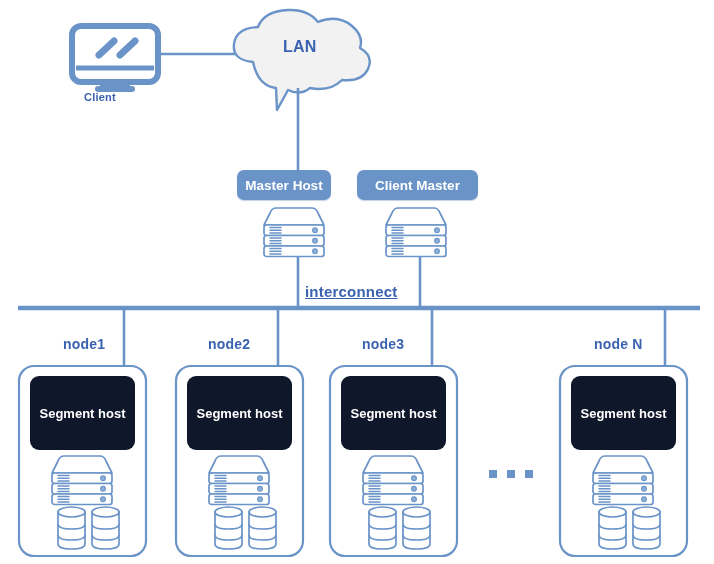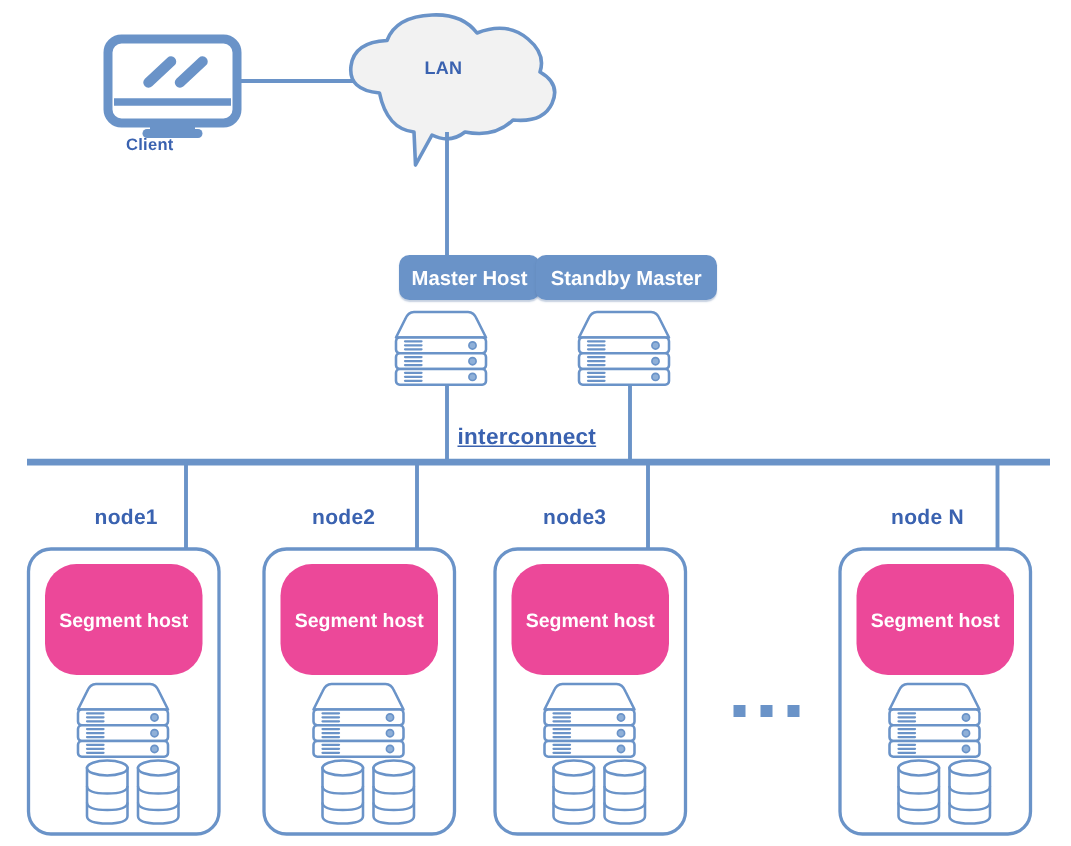--- a/index.html
+++ b/index.html
@@ -4,27 +4,27 @@
 <style>
   html,body{margin:0;padding:0;background:#ffffff;}
   body{width:714px;height:564px;overflow:hidden;
        font-family:"Liberation Sans","DejaVu Sans",sans-serif;}
   #stage{position:relative;width:714px;height:564px;background:#fff;}
   #stage svg{position:absolute;left:0;top:0;}
   .lbl{position:absolute;color:#3a62b0;font-weight:bold;letter-spacing:.2px;
        white-space:nowrap;user-select:none;}
   .node-lbl{font-size:14px;}
   .client-lbl{font-size:11px;left:84px;top:91px;}
-  .lan-lbl{font-size:12px;left:283px;top:38px;}
+  .lan-lbl{font-size:16px;left:283px;top:38px;}
   .inter-lbl{font-size:15px;left:305px;top:283px;text-decoration:underline;}
   .badge{position:absolute;background:#6a93c8;border-radius:7px;color:#fff;
          font-weight:bold;font-size:13.5px;display:flex;align-items:center;
          justify-content:center;box-shadow:0 1px 1px rgba(90,120,165,.35);
          white-space:nowrap;}
-  .seg{position:absolute;background:#ec4899;border-radius:21px;color:#fff;
+  .seg{position:absolute;background:#0f172a;border-radius:9px;color:#fff;
        font-weight:bold;font-size:13px;display:flex;align-items:center;
        justify-content:center;white-space:nowrap;}
 </style>
 </head>
 <body>
 
 <div id="stage">
 
   <svg width="714" height="564">
     <defs>
@@ -149,22 +149,22 @@
       <rect x="489" y="470" width="8" height="8"></rect>
       <rect x="507" y="470" width="8" height="8"></rect>
       <rect x="525" y="470" width="8" height="8"></rect>
     </g>
   </svg>
 
   <div class="lbl client-lbl">Client</div>
   <div class="lbl lan-lbl">LAN</div>
   <div class="lbl inter-lbl">interconnect</div>
 
-  <div class="badge" style="left:266px;top:170px;width:94px;height:30px;">Master Host</div>
-  <div class="badge" style="left:357px;top:170px;width:121px;height:30px;">Standby Master</div>
+  <div class="badge" style="left:237px;top:170px;width:94px;height:30px;">Master Host</div>
+  <div class="badge" style="left:357px;top:170px;width:121px;height:30px;">Client Master</div>
 
   <div class="lbl node-lbl" style="left:51px;top:336px;margin-left:12px;">node1</div>
   <div class="lbl node-lbl" style="left:208px;top:336px;">node2</div>
   <div class="lbl node-lbl" style="left:362px;top:336px;">node3</div>
   <div class="lbl node-lbl" style="left:594px;top:336px;">node N</div>
 
   <div class="seg" style="left:30px;top:376px;width:105px;height:74px;">Segment host</div>
   <div class="seg" style="left:187px;top:376px;width:105px;height:74px;">Segment host</div>
   <div class="seg" style="left:341px;top:376px;width:105px;height:74px;">Segment host</div>
   <div class="seg" style="left:571px;top:376px;width:105px;height:74px;">Segment host</div>

